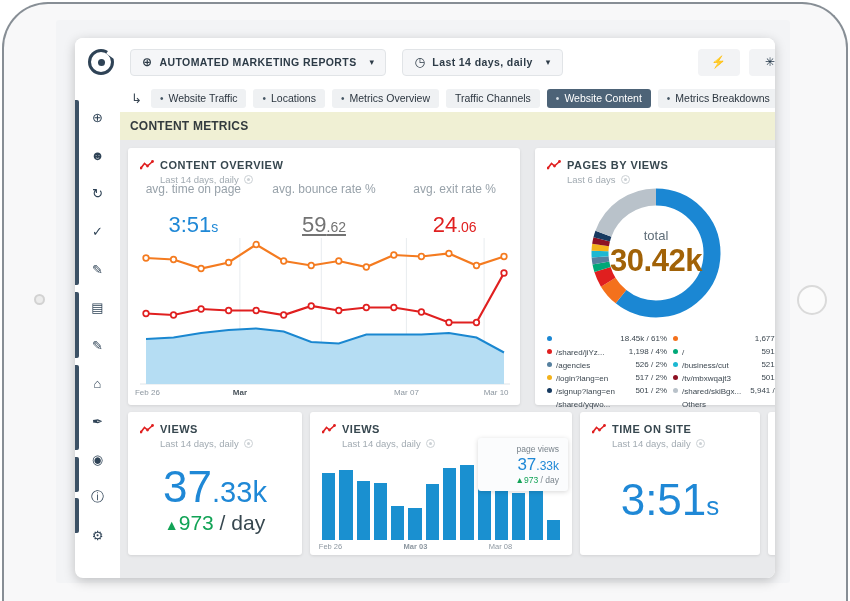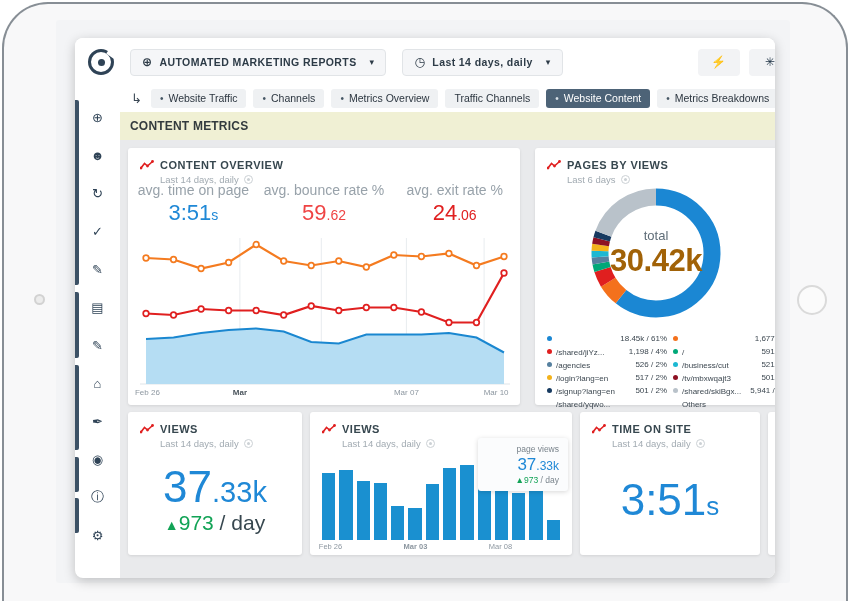--- a/index.html
+++ b/index.html
@@ -74,21 +74,21 @@
   .zig circle { fill:#e02020; }
   .ctitle { font-size:11px; font-weight:bold; letter-spacing:.5px; color:#37474f; }
   .csub { display:flex; align-items:center; gap:5px; padding:3px 0 0 32px; font-size:9.5px; color:#a2abb2; }
   .infodot { position:relative; width:9px; height:9px; border:1.5px solid #ccd1d5; border-radius:50%; }
   .infodot::after { content:""; position:absolute; left:50%; top:50%; width:3px; height:3px; margin:-1.5px 0 0 -1.5px;
                     background:#ccd1d5; border-radius:50%; }
 
   
   .metrics { position:absolute; left:0; top:34px; width:100%; display:flex; }
   .metric { flex:1; text-align:center; }
-  .mlabel { font-size:14px; color:#98a2aa; margin-bottom:2px; }
+  .mlabel { font-size:12px; color:#98a2aa; margin-bottom:16px; }
   .mval { font-size:22px; }
   .mval .sfx { font-size:14px; }
   .ov-chart-wrap { position:absolute; left:12px; top:86px; width:370px; height:152px; }
   .xlabels { position:absolute; left:12px; top:240px; width:370px; height:12px; font-size:8px; color:#8d97a0; }
   .xlabels span { position:absolute; transform:translateX(-50%); white-space:nowrap; }
   .xlabels span.bold { font-weight:bold; color:#4a545c; }
 
   
   .donut-wrap { position:absolute; left:56px; top:40px; width:130px; height:130px; }
   .donut-center { position:absolute; left:0; top:0; width:100%; height:100%; display:flex; flex-direction:column;
@@ -166,21 +166,21 @@
 
     <div class="tabsrow">
       <span class="return-arrow">↳</span>
       <div class="tabs" id="tabs">
           <div class="tab">
             <span class="dot">•</span>
             <span>Website Traffic</span>
           </div>
           <div class="tab">
             <span class="dot">•</span>
-            <span>Channels</span>
+            <span>Locations</span>
           </div>
           <div class="tab">
             <span class="dot">•</span>
             <span>Metrics Overview</span>
           </div>
           <div class="tab">
             <span>Traffic Channels</span>
           </div>
           <div class="tab active">
             <span class="dot">•</span>
@@ -259,21 +259,21 @@
           <span>Last 14 days, daily</span>
           <span class="infodot"></span>
         </div>
         <div class="metrics" id="ov-metrics">
             <div class="metric">
               <div class="mlabel">avg. time on page</div>
               <div class="mval" style="color: rgb(31, 136, 214);"><span>3:51</span><span class="sfx">s</span></div>
             </div>
             <div class="metric">
               <div class="mlabel">avg. bounce rate %</div>
-              <div class="mval" style="color: #ef4444;"><span>59</span><span class="sfx">.62</span></div>
+              <div class="mval" style="color: #737373; text-decoration: underline;"><span>59</span><span class="sfx">.62</span></div>
             </div>
             <div class="metric">
               <div class="mlabel">avg. exit rate %</div>
               <div class="mval" style="color: rgb(224, 32, 32);"><span>24</span><span class="sfx">.06</span></div>
             </div>
           </div>
         <div class="ov-chart-wrap">
           <svg id="ov-chart" width="370" height="152" viewBox="0 0 370 152">
               <line x1="99.9" y1="4" x2="99.9" y2="150" stroke="#e8ecef" stroke-width="1"></line>
               <line x1="181.29999999999998" y1="4" x2="181.29999999999998" y2="150" stroke="#e8ecef" stroke-width="1"></line>

